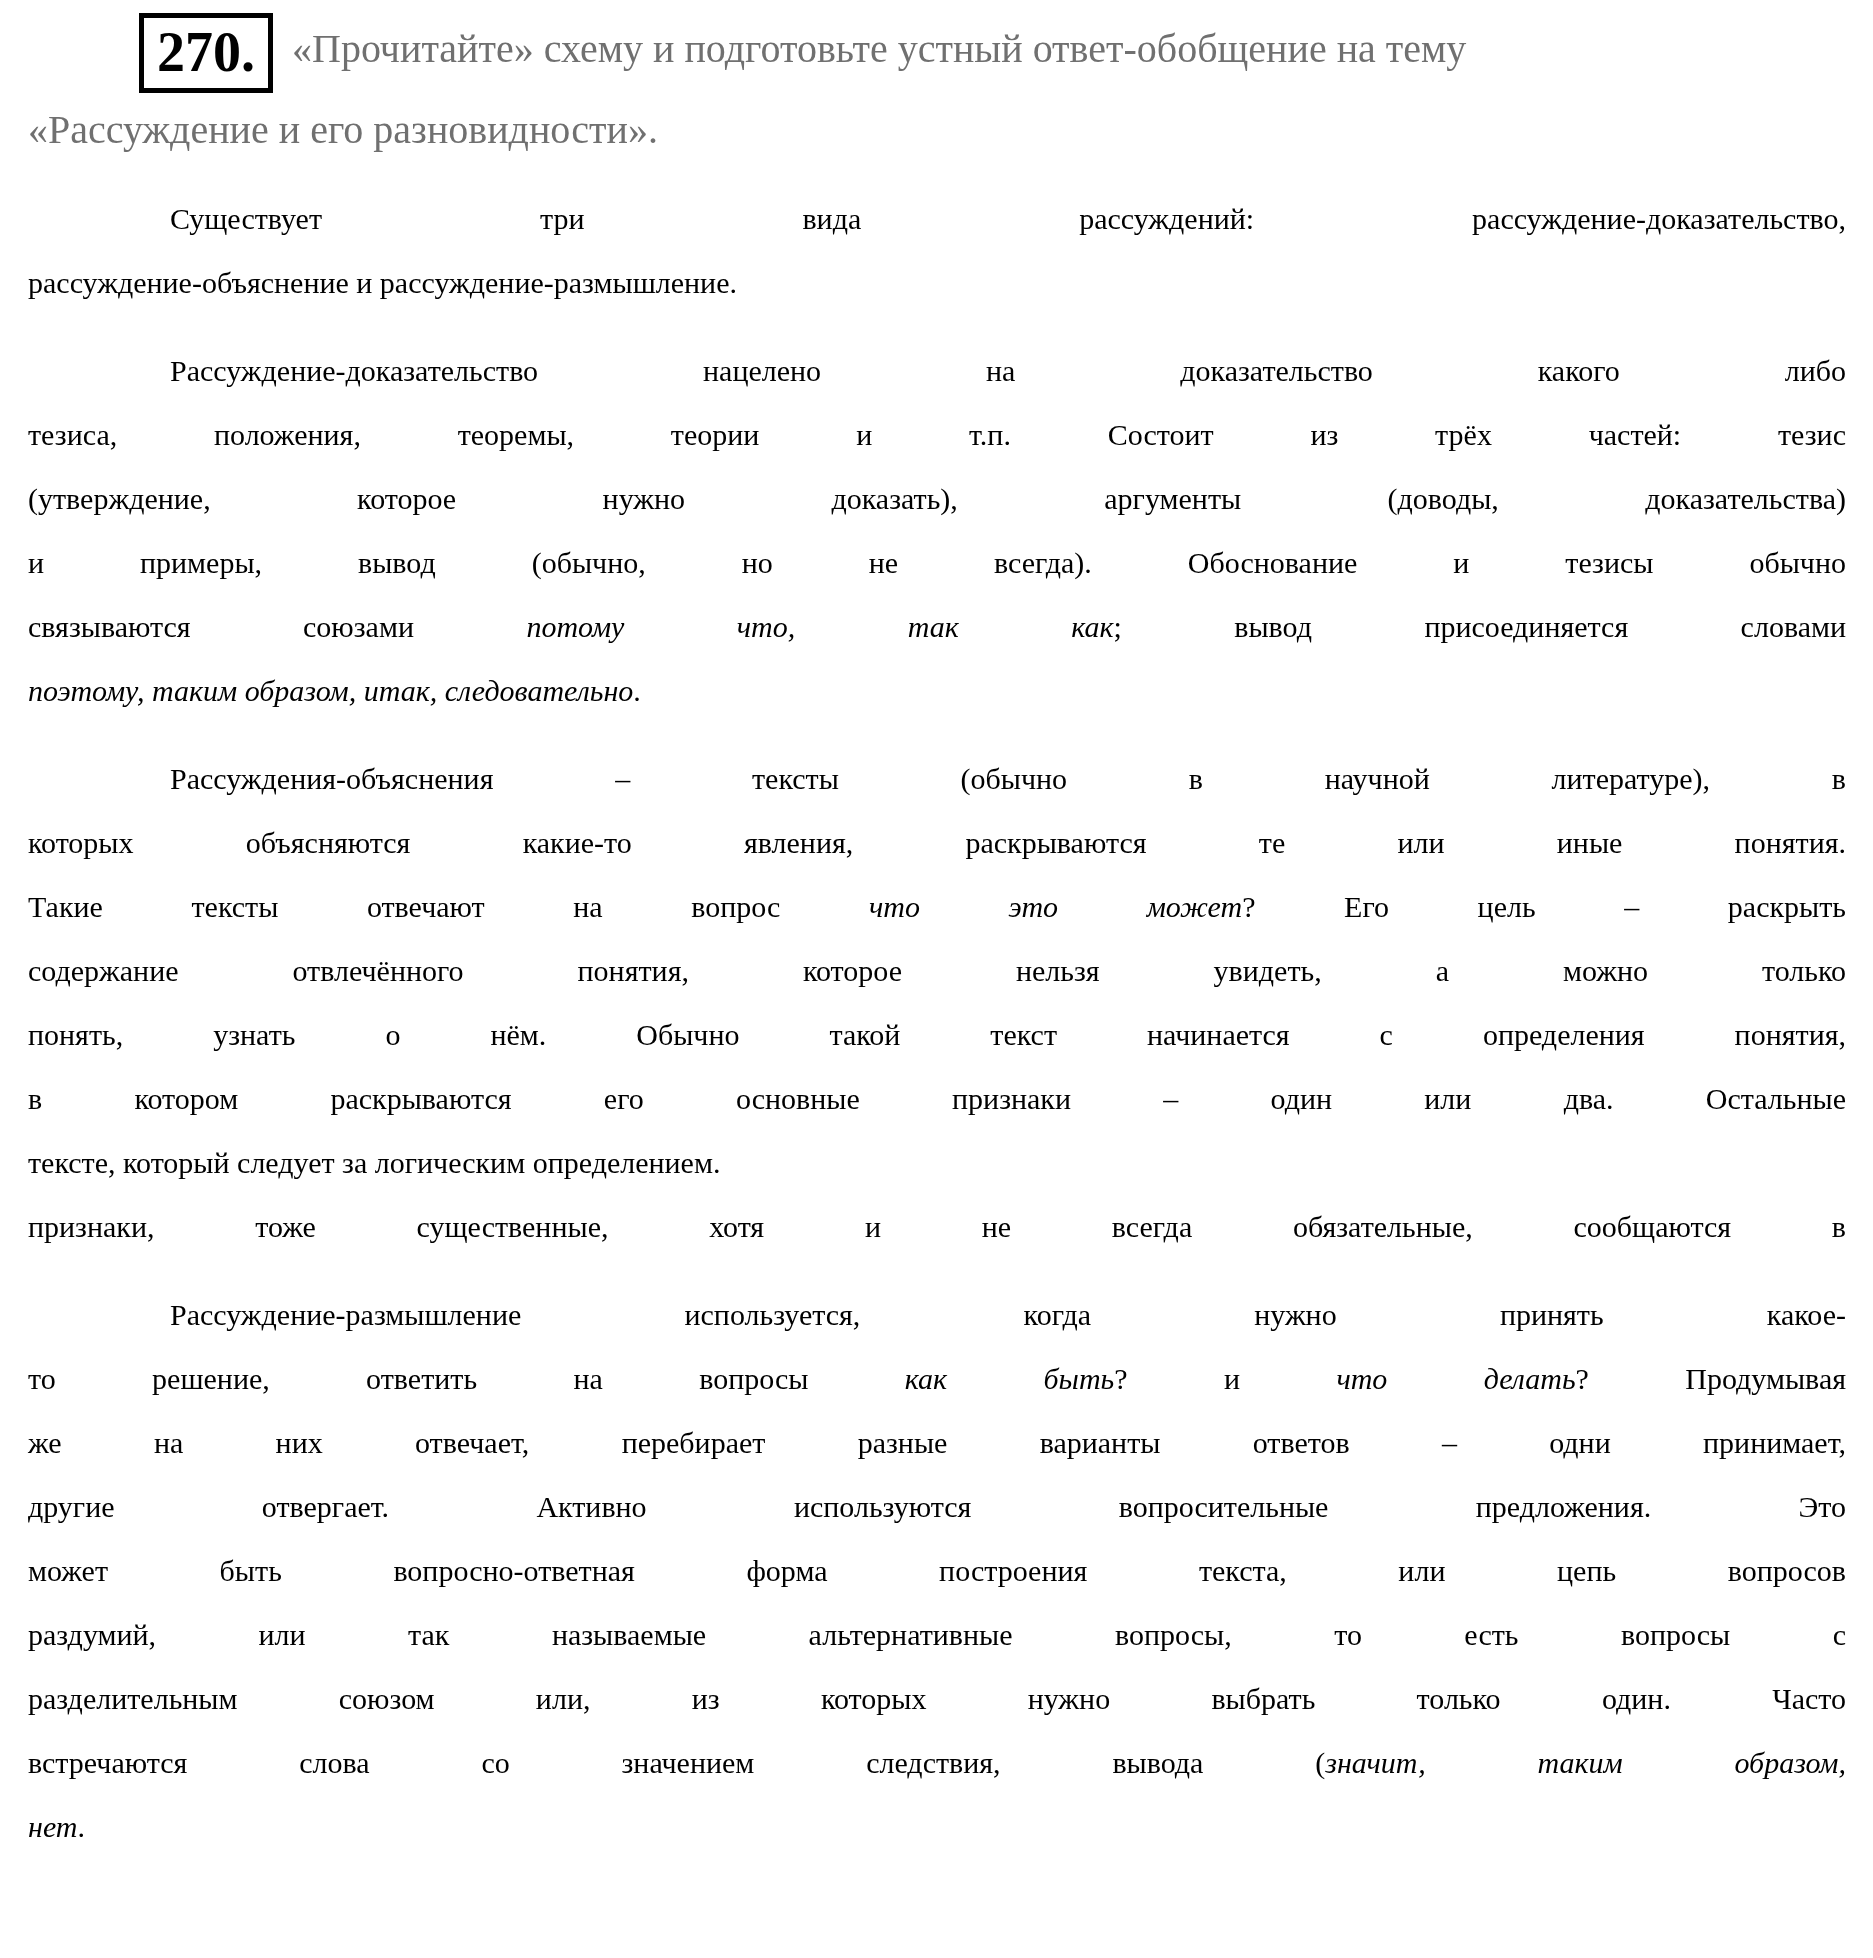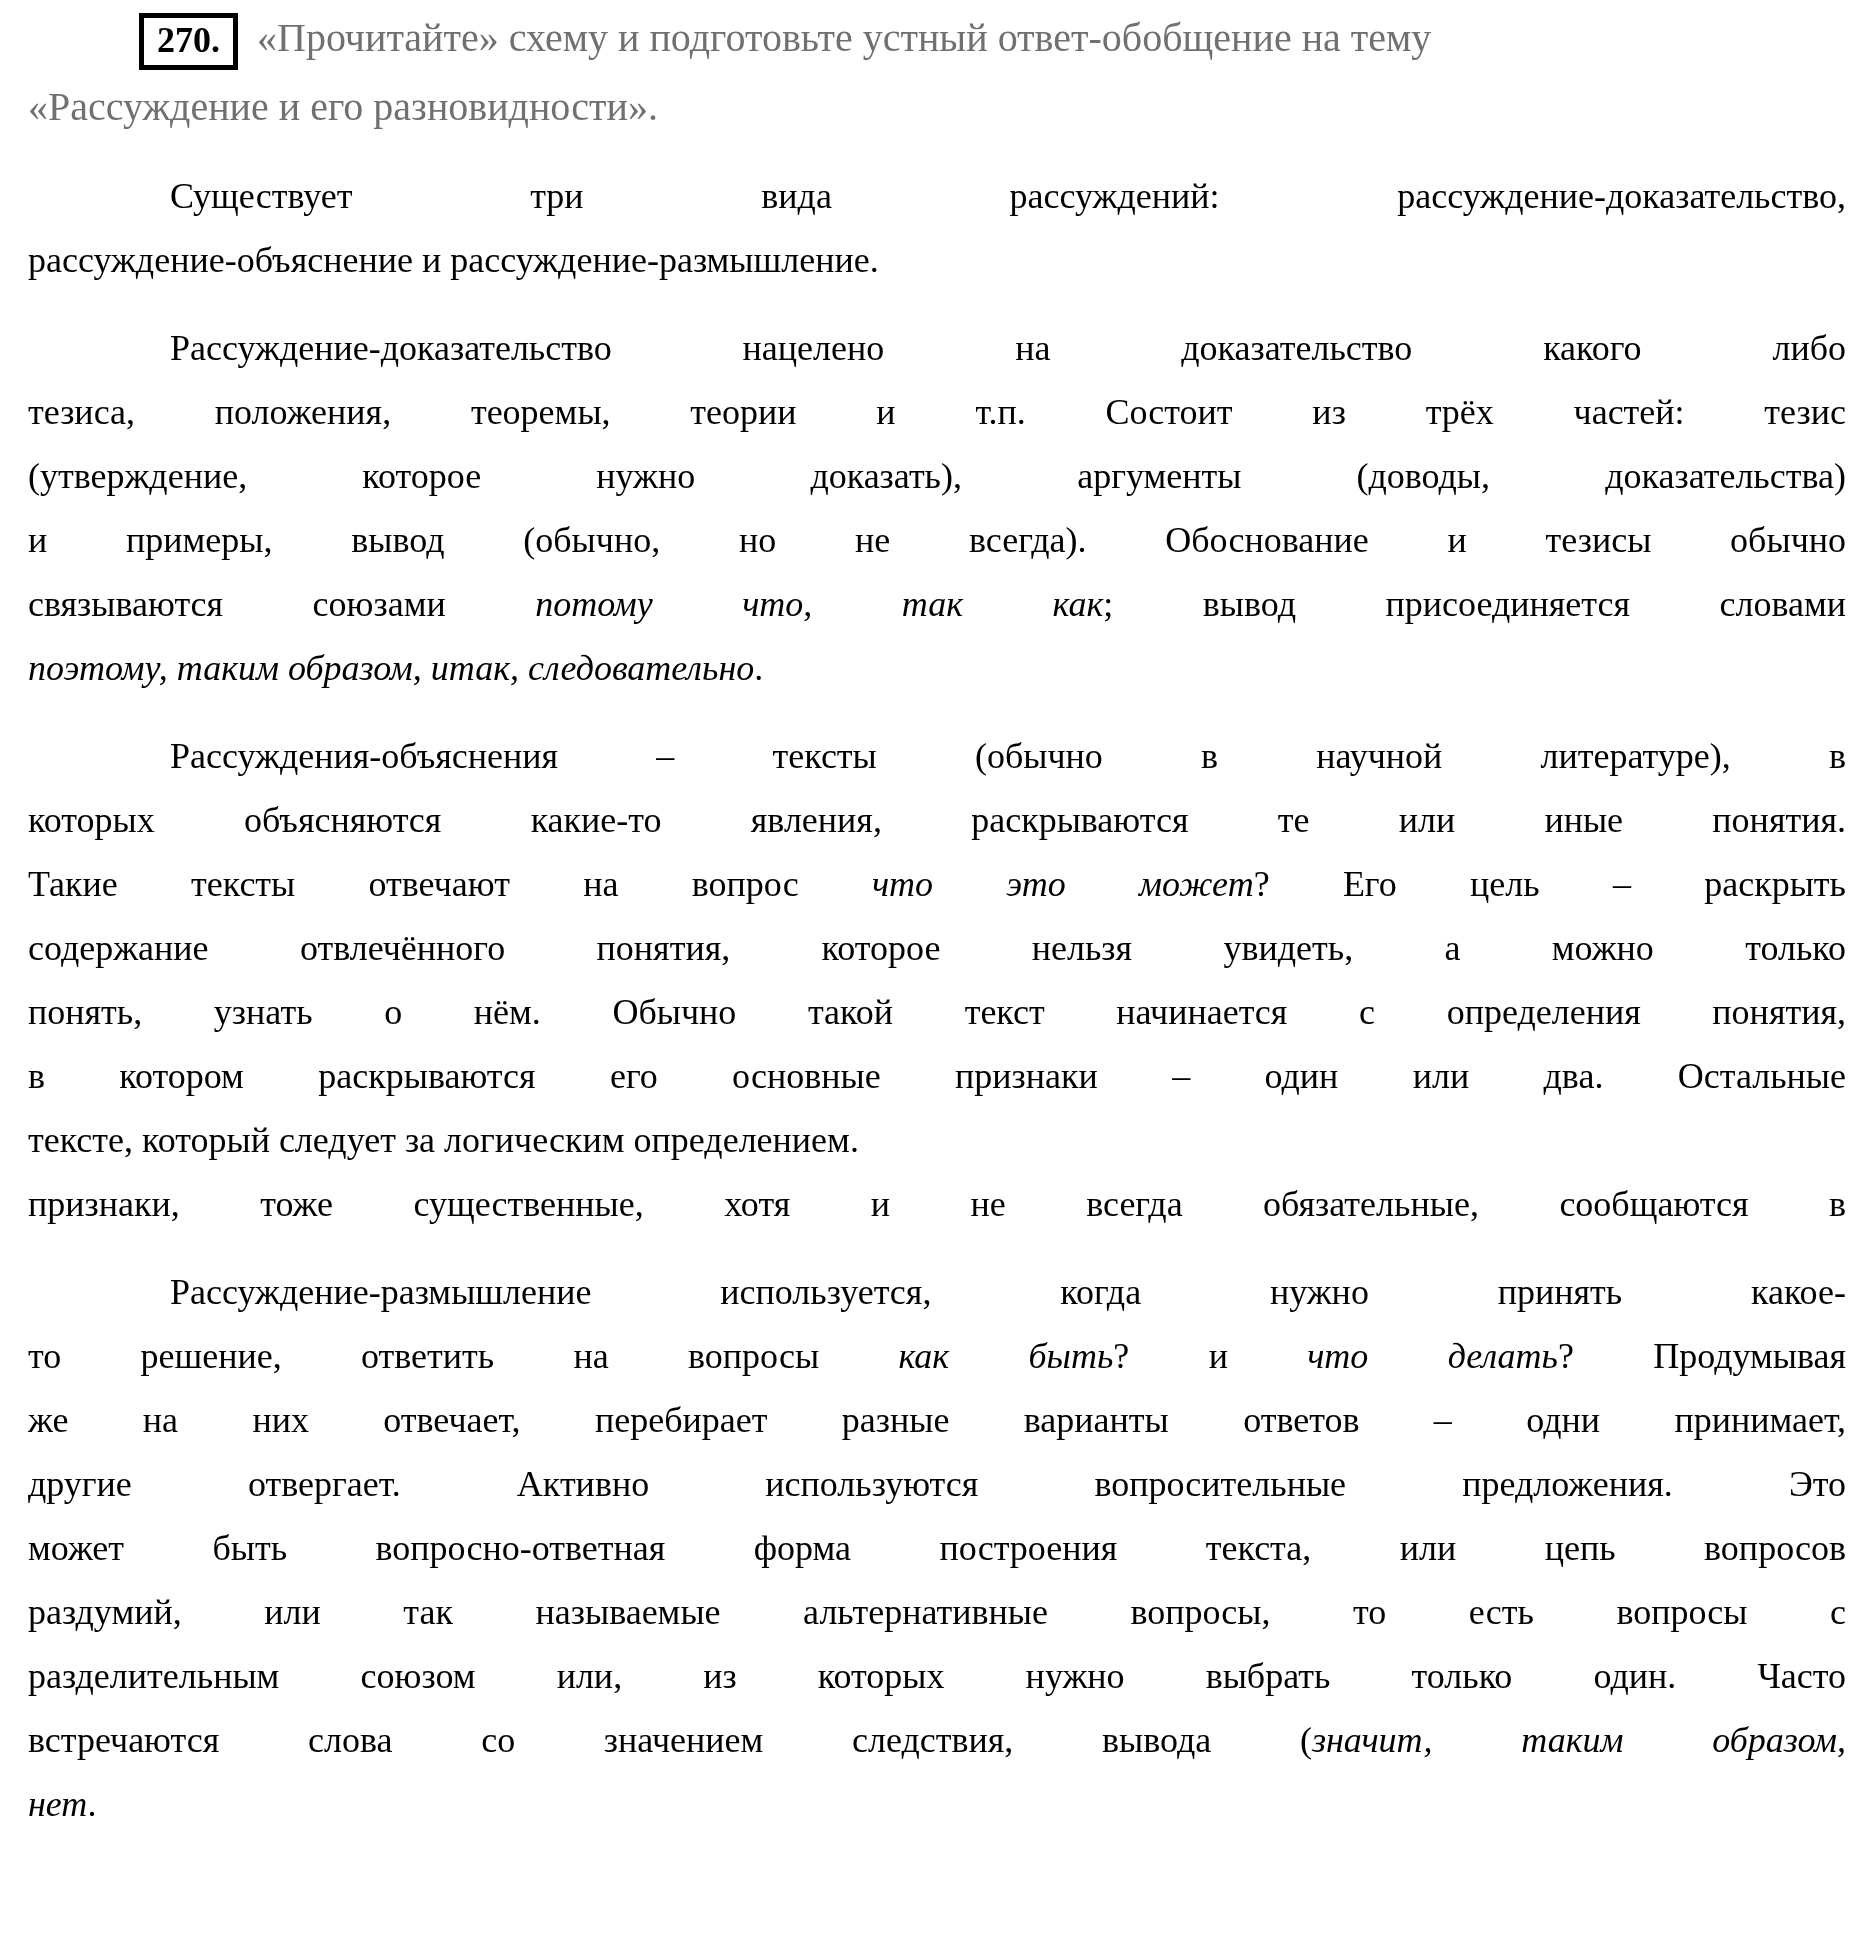--- a/index.html
+++ b/index.html
@@ -23,38 +23,38 @@
     font-size: 40px;
     line-height: 1.25;
   }
   .num-box {
     display: inline-block;
     border: 5.6px solid #000000;
     padding: 1.9px 13px 3.7px 13px;
     margin-left: 111px;
     margin-right: 19px;
     font-weight: bold;
-    font-size: 36px;
+    font-size: 56px;
     color: #000000;
     line-height: 1.15;
     vertical-align: middle;
   }
   .instr-line2 {
     display: block;
     margin-top: 12px;
   }
   #body-text {
     margin-top: 32px;
     color: #000000;
   }
   .paragraph {
     margin: 0 0 24px 0;
   }
   .line {
-    font-size: 36px;
+    font-size: 30px;
     line-height: 64px;
     text-align: justify;
     text-align-last: justify;
     white-space: normal;
   }
   .line.first {
     padding-left: 142px;
   }
   .line.last {
     text-align-last: left;

